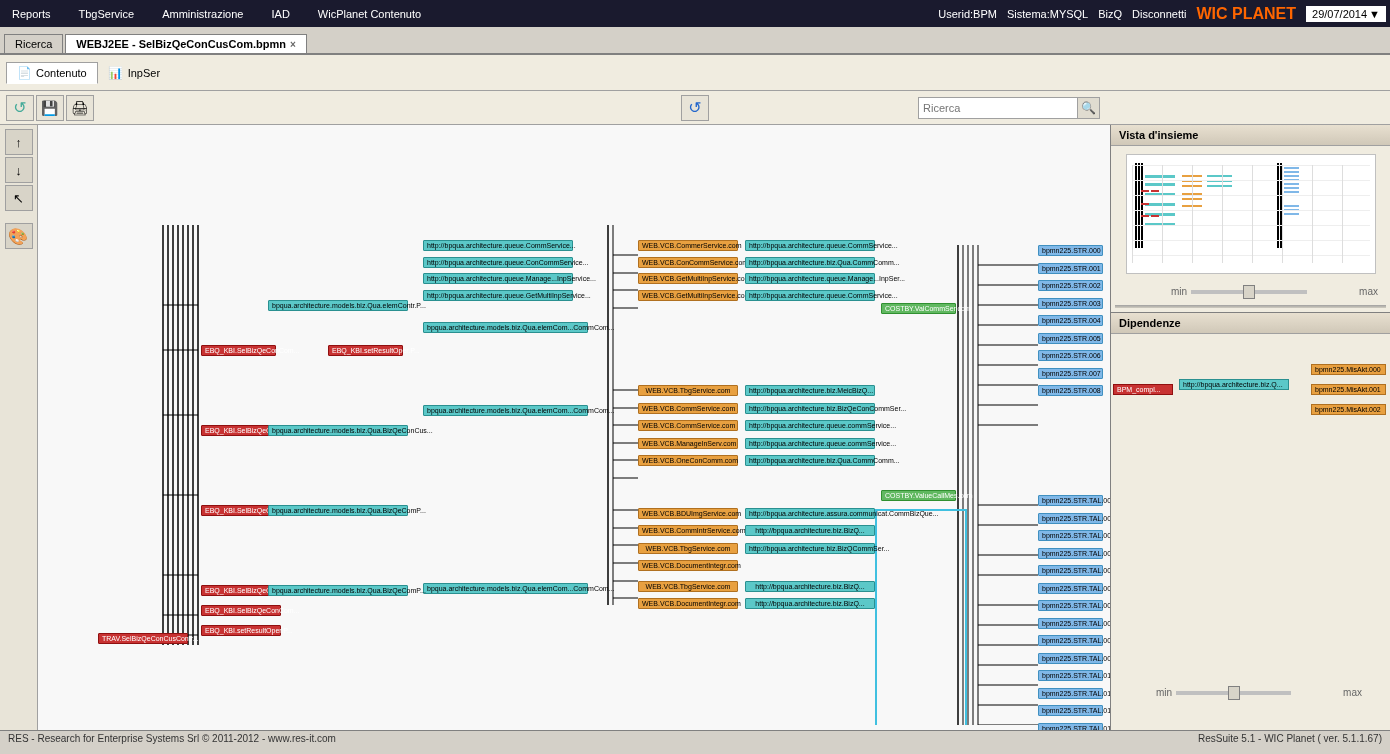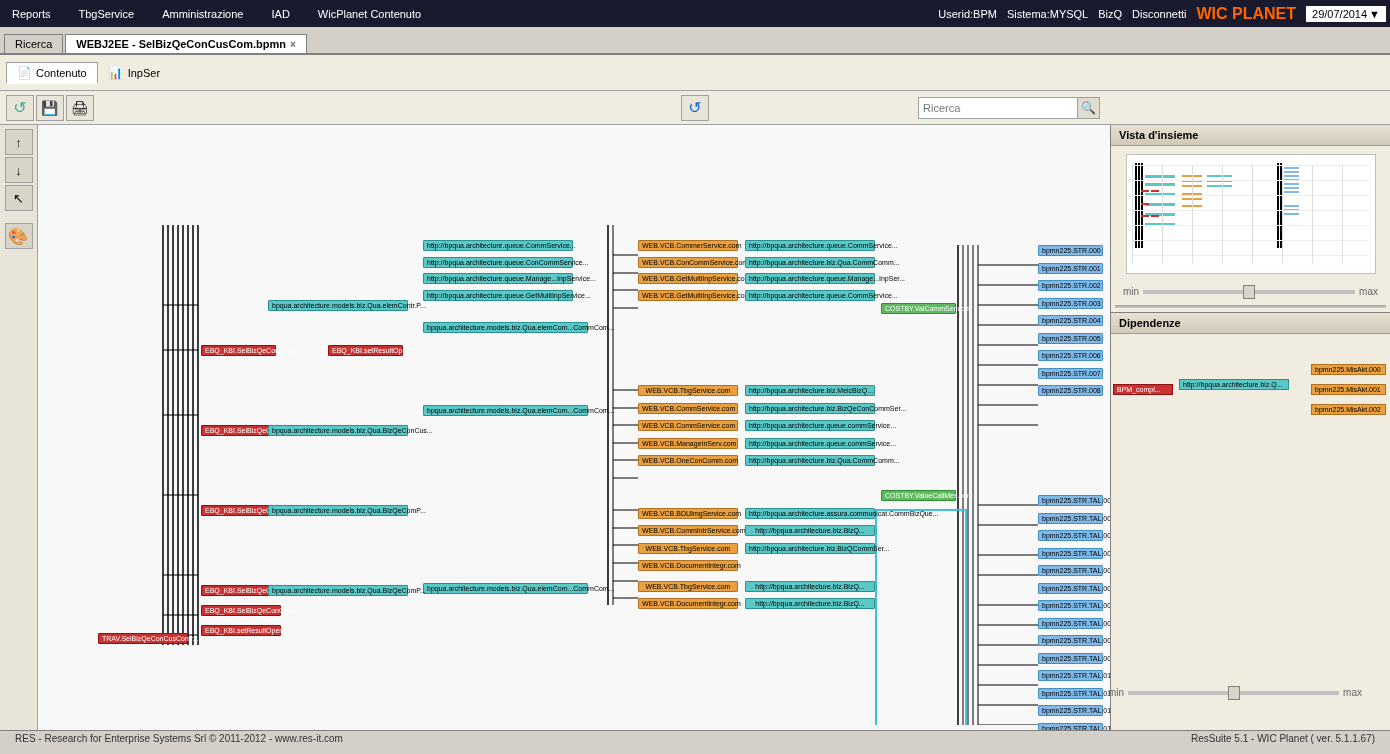--- a/index.html
+++ b/index.html
@@ -196,21 +196,21 @@
       );
     }
 
     .zoom-control {
       padding: 8px;
       display: flex;
       align-items: center;
       gap: 4px;
       font-size: 10px;
     }
-    .zoom-label { font-size: 10px; color: #666; }
+    .zoom-label { font-size: 10px; color: #666; margin-left: 48px; }
     .zoom-slider {
       flex: 1;
       height: 4px;
       background: #c0c0c0;
       position: relative;
       cursor: pointer;
     }
     .zoom-thumb {
       width: 12px; height: 14px;
       background: #d8d4c8;
@@ -237,21 +237,21 @@
       overflow: hidden;
     }
 
     
     #status-bar {
       background: #d4d0c8;
       height: 16px;
       display: flex;
       align-items: center;
       justify-content: space-between;
-      padding: 0 15px;
+      padding: 0 8px;
       border-top: 1px solid #808080;
       font-size: 10px;
       color: #333;
     }
     .search-input {
       width: 160px;
       height: 22px;
       border: 1px solid #a0a0a0;
       padding: 2px 22px 2px 4px;
       font-size: 11px;

